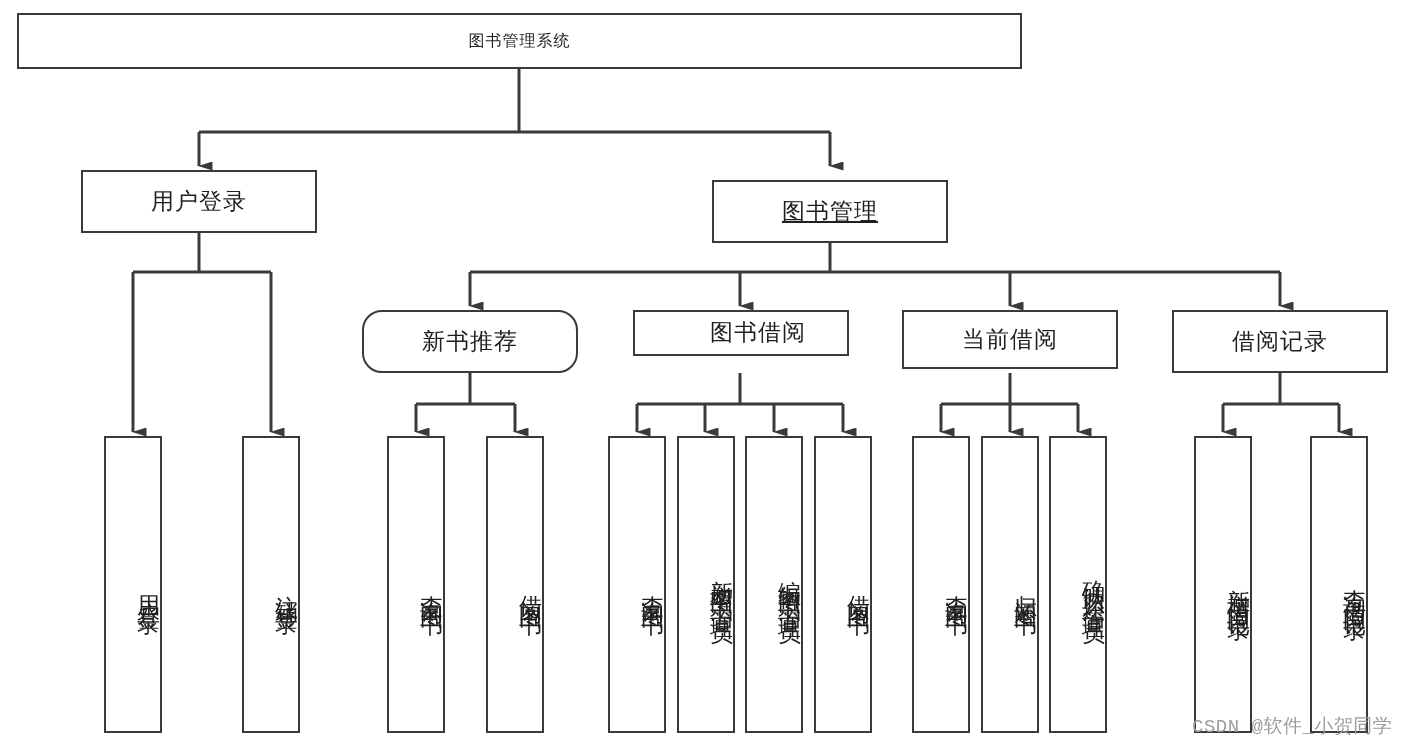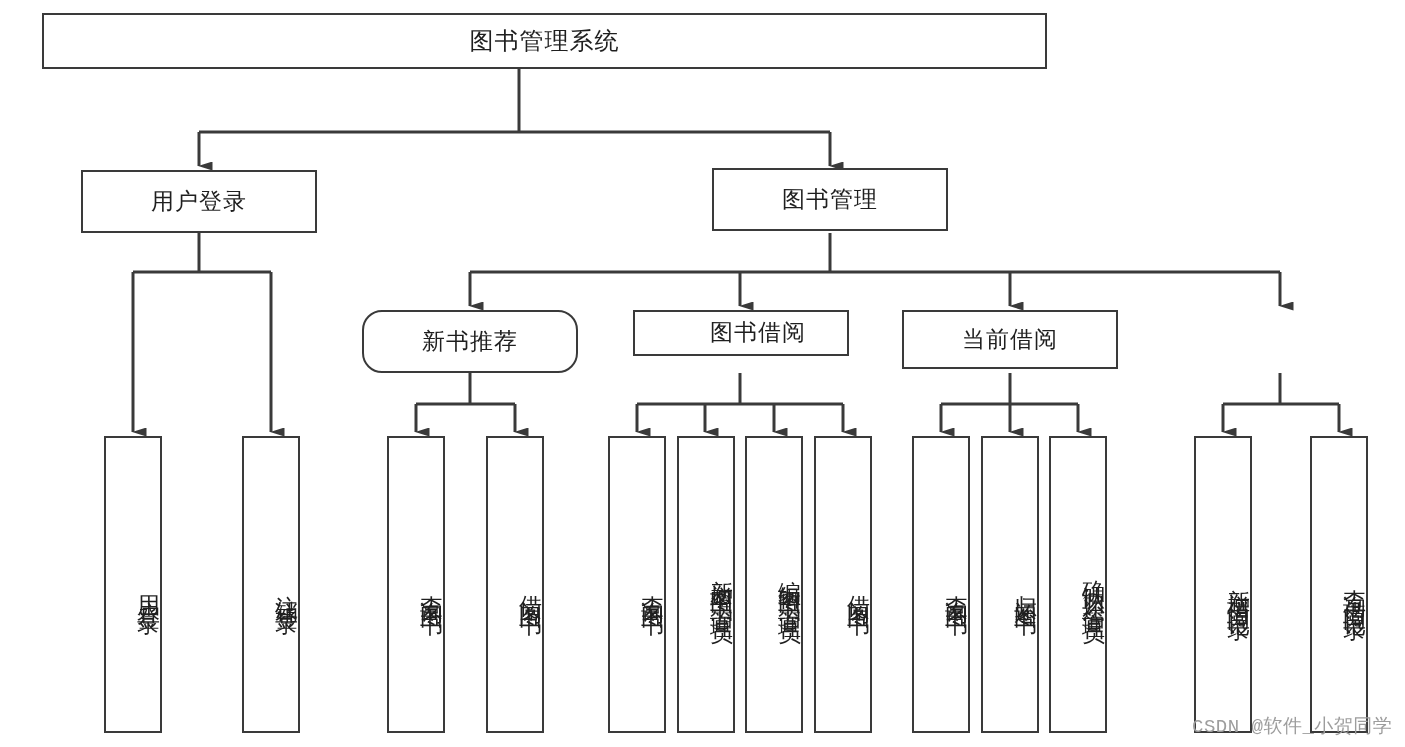--- a/index.html
+++ b/index.html
@@ -28,21 +28,21 @@
     display:flex;
     align-items:center;
     justify-content:center;
     color:#1f1f1f;
   }
   .node.horiz{
     font-size:23px;
     letter-spacing:1px;
     line-height:1.1;
   }
-  .node.root{ font-size:24px;margin-left:25px; }
+  .node.root{ font-size:16px; }
   .node.vert{
     writing-mode:vertical-rl;
     text-orientation:upright;
     font-size:23px;
     letter-spacing:6px;
     line-height:1.0;
     padding-top:8px;
     align-items:flex-start;
     justify-content:center;
     white-space:nowrap;
@@ -117,36 +117,39 @@
   </svg>
 
   <div class="node horiz root" style="left:17px;top:13px;width:1005px;height:56px;">
     <span>图书管理系统</span>
   </div>
 
   <div class="node horiz" style="left:81px;top:170px;width:236px;height:63px;">
     <span>用户登录</span>
   </div>
 
-  <div class="node horiz" style="left:712px;top:168px;width:236px;height:63px;">
+  <div class="node horiz" style="left:712px;top:180px;width:236px;height:63px;text-decoration:underline;">
     <span>图书管理</span>
   </div>
 
   <div class="node horiz" style="left:362px;top:310px;width:216px;height:63px;border-radius:20px;">
     <span>新书推荐</span>
   </div>
 
   <div class="node horiz" style="left:633px;top:310px;width:216px;height:46px;padding-left:34px;">
     <span>图书借阅</span>
   </div>
 
   <div class="node horiz" style="left:902px;top:310px;width:216px;height:59px;">
     <span>当前借阅</span>
   </div>
 
+  <div class="node horiz" style="left:1172px;top:310px;width:216px;height:63px;">
+    <span>借阅记录</span>
+  </div>
 
   <div class="node vert" style="left:104px;top:436px;width:58px;height:297px;">
     <span class="vtext">用户登录</span>
   </div>
 
   <div class="node vert" style="left:242px;top:436px;width:58px;height:297px;">
     <span class="vtext">注销登录</span>
   </div>
 
   <div class="node vert" style="left:387px;top:436px;width:58px;height:297px;">

